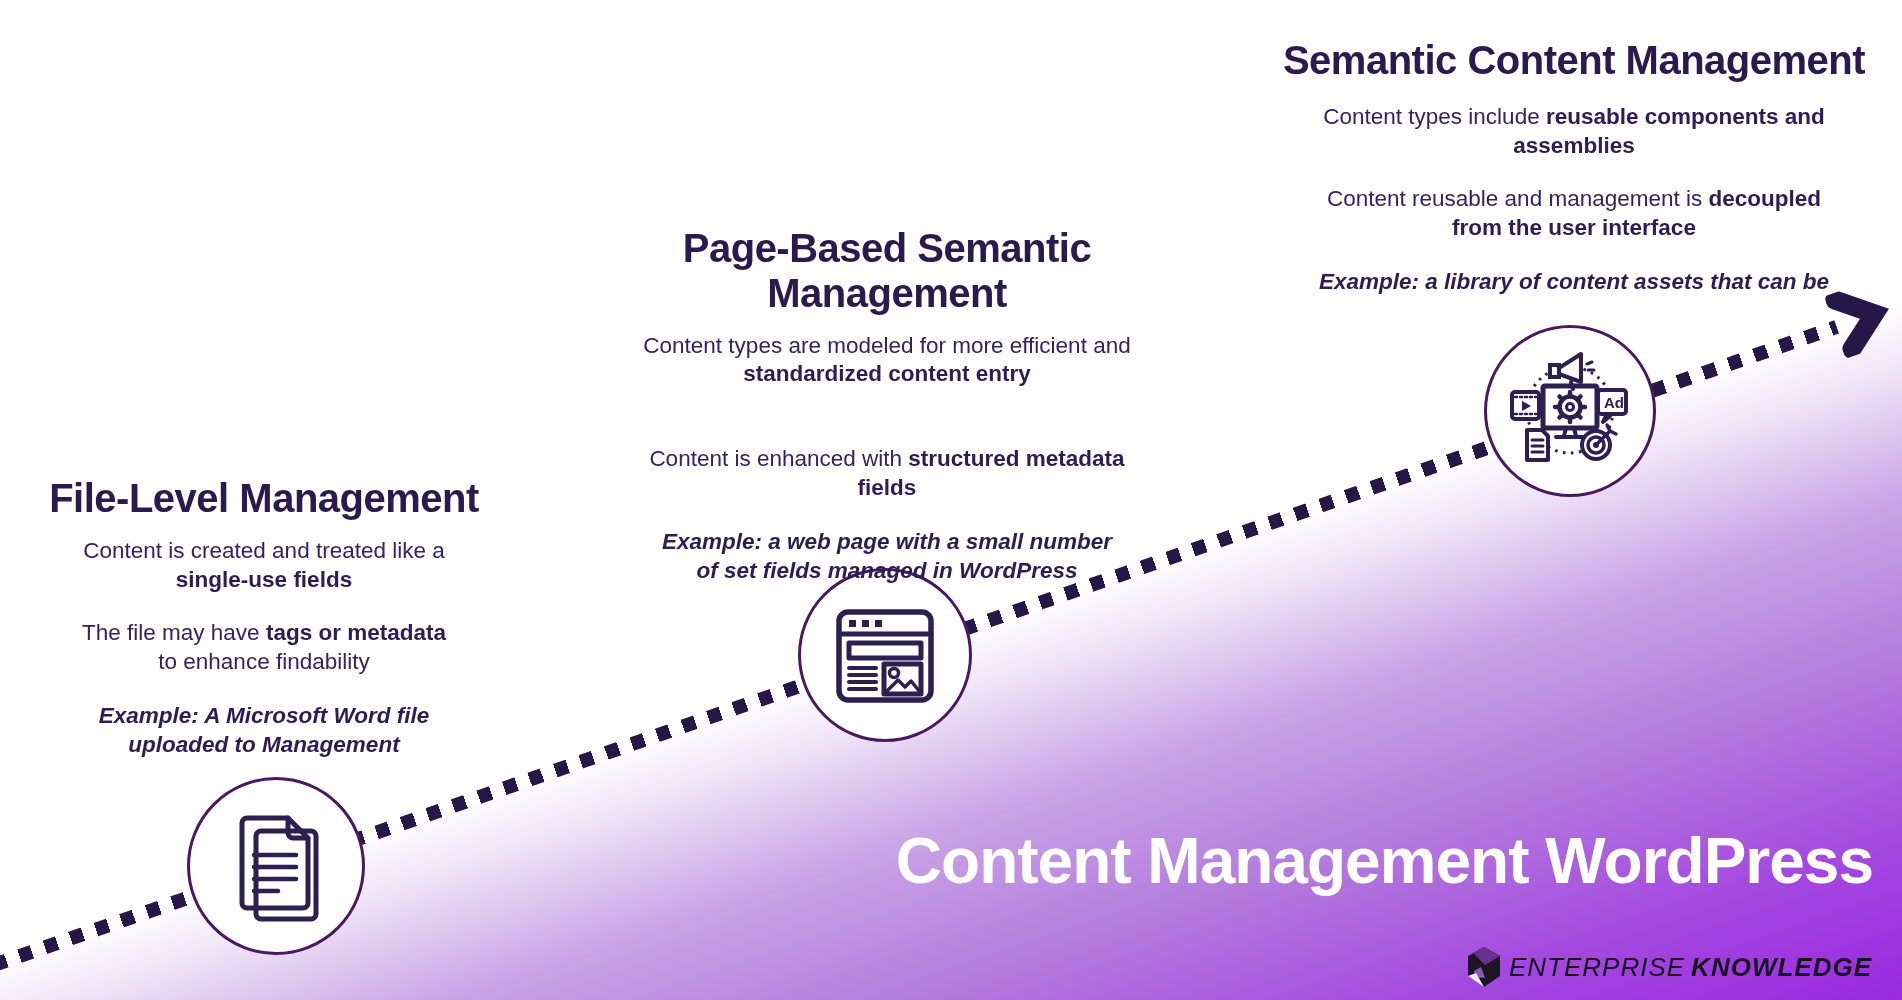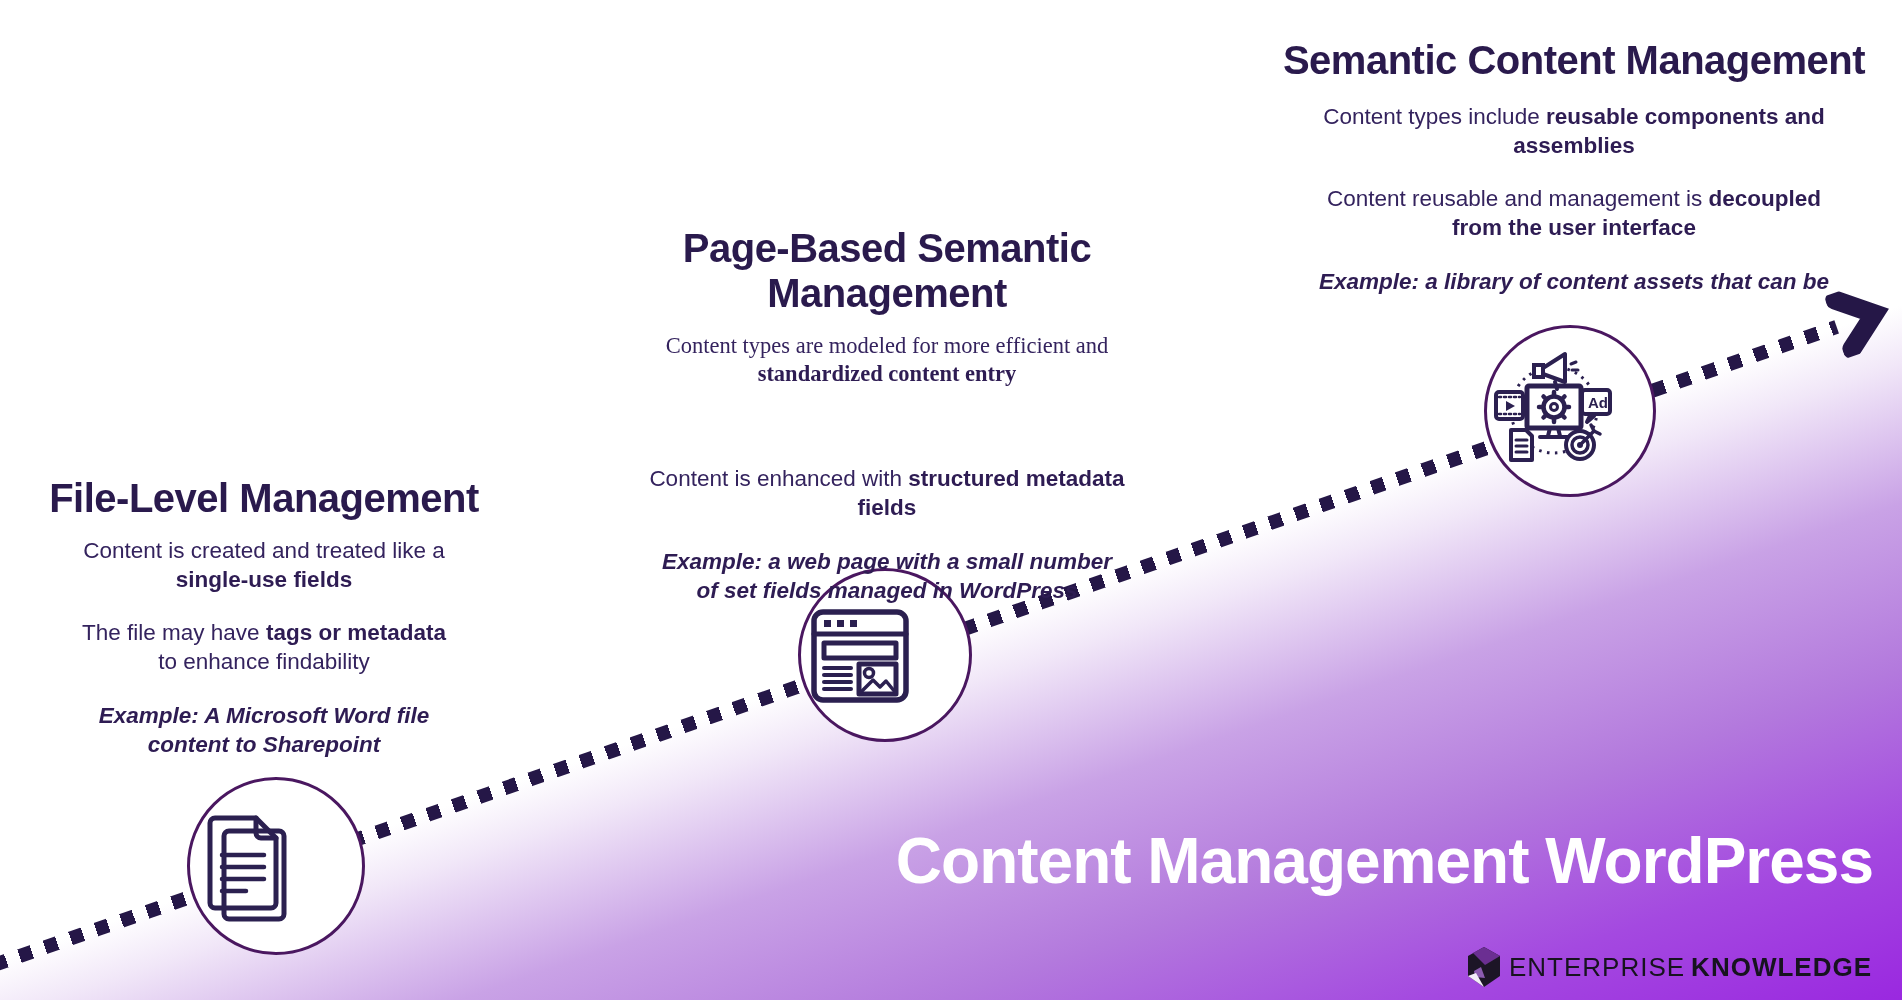--- a/index.html
+++ b/index.html
@@ -26,21 +26,21 @@
   .dashes {
     position:absolute; left:0; top:0; width:1950px; height:14px;
     background:repeating-linear-gradient(90deg,
       #251747 0, #251747 13px, transparent 13px, transparent 27px);
   }
   .arrowhead { position:absolute; left:1948px; top:-26px; }
 
   
   .stage-circle {
     position:absolute; border-radius:50%; background:#ffffff;
-    border:3px solid #4a1760; display:flex; align-items:center; justify-content:flex-start;
+    border:3px solid #4a1760; display:flex; align-items:center; justify-content:center;
     z-index:2;
   }
   #circle-file     { left:187px; top:777px; width:178px; height:178px; }
   #circle-page     { left:798px; top:568px; width:174px; height:174px; }
   #circle-semantic { left:1484px; top:325px; width:172px; height:172px; }
   .stage-circle svg { display:block; }
 
   
   .stage { position:absolute; text-align:center; z-index:3; color:#33215c; }
   #sec-file     { left:29px;  top:476px; width:470px; }
@@ -51,33 +51,33 @@
     font-size:40px; font-weight:800; letter-spacing:-0.5px;
     color:#2a1a4d; line-height:1.12; margin-bottom:16px;
   }
   #sec-semantic .stage-title { margin-bottom:20px; }
 
   .paras p {
     font-size:22.5px; line-height:1.28; margin-bottom:25px; color:#34235e;
   }
   .paras p strong { font-weight:700; color:#2e1c53; }
   .paras p.example { font-style:italic; font-weight:700; color:#2e1c53; margin-top:6px; }
-  #sec-page .paras p:first-child { margin-bottom:76px;font-family:Liberation Serif, serif; }
+  #sec-page .paras p:first-child { margin-bottom:56px; }
 
   
   #continuum-title {
     position:absolute; right:29px; top:826px; z-index:3;
     font-size:64px; font-weight:800; letter-spacing:-1px;
     color:#ffffff; white-space:nowrap; line-height:1.1;
   }
 
   
   #logo {
     position:absolute; right:30px; bottom:10px; z-index:3;
-    display:flex; align-items:center; gap:5px;
+    display:flex; align-items:center; gap:5px;font-style:italic;
   }
   .logo-text { font-size:26px; letter-spacing:1px; color:#17131f; white-space:nowrap; }
   .lt-reg  { font-weight:400; }
   .lt-bold { font-weight:700; margin-left:6px; }
 
   .icon-stroke { stroke:#2b2050; fill:none; stroke-linecap:round; stroke-linejoin:round; }
 </style>
 </head>
 <body>
 
@@ -175,21 +175,21 @@
         <polyline class="icon-stroke" stroke-width="3.5" points="104,81 107,87 113,90"></polyline>
       </g>
     </svg>
   </div>
 
   <section class="stage" id="sec-file">
     <h2 class="stage-title">File-Level Management</h2>
     <div class="paras">
         <p><span>Content is created and treated like a</span><br><strong>single-use fields</strong></p>
         <p><span>The file may have </span><strong>tags or metadata</strong><br><span>to enhance findability</span></p>
-        <p class="example"><span>Example: A Microsoft Word file</span><br><span>content to Sharepoint</span></p>
+        <p class="example"><span>Example: A Microsoft Word file</span><br><span>uploaded to Management</span></p>
       </div>
   </section>
 
   <section class="stage" id="sec-page">
     <h2 class="stage-title">Page-Based Semantic Management</h2>
     <div class="paras">
         <p><span>Content types are modeled for more efficient and</span><br><strong>standardized content entry</strong></p>
         <p><span>Content is enhanced with </span><strong>structured metadata</strong><br><strong>fields</strong></p>
         <p class="example"><span>Example: a web page with a small number</span><br><span>of set fields managed in WordPress</span></p>
       </div>

